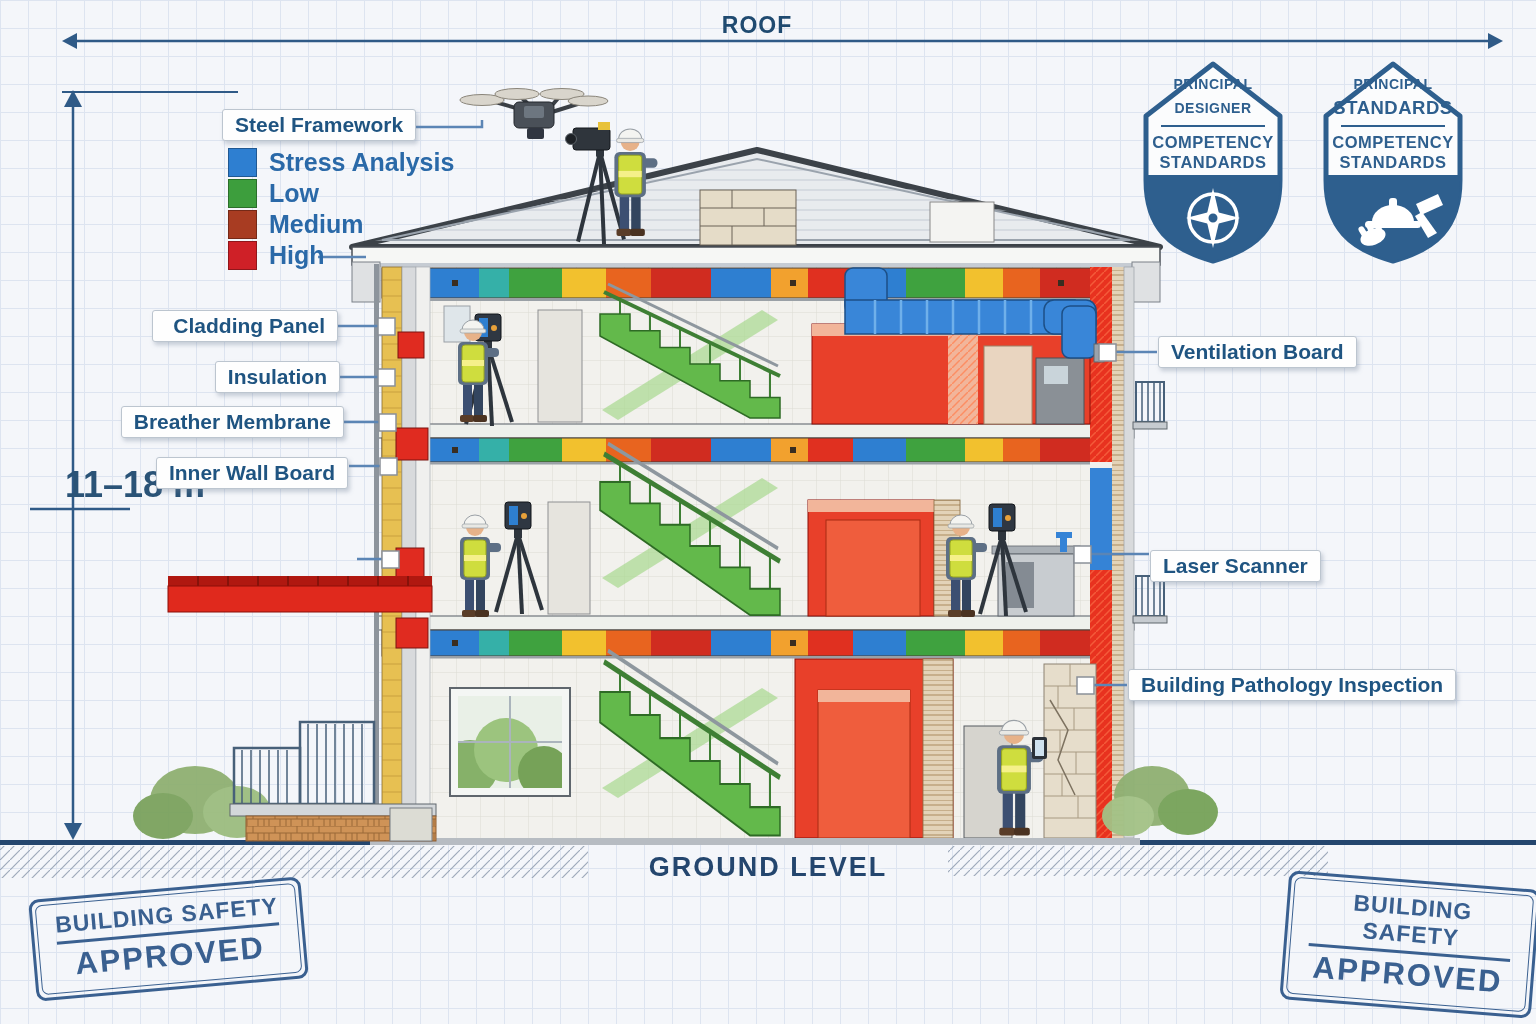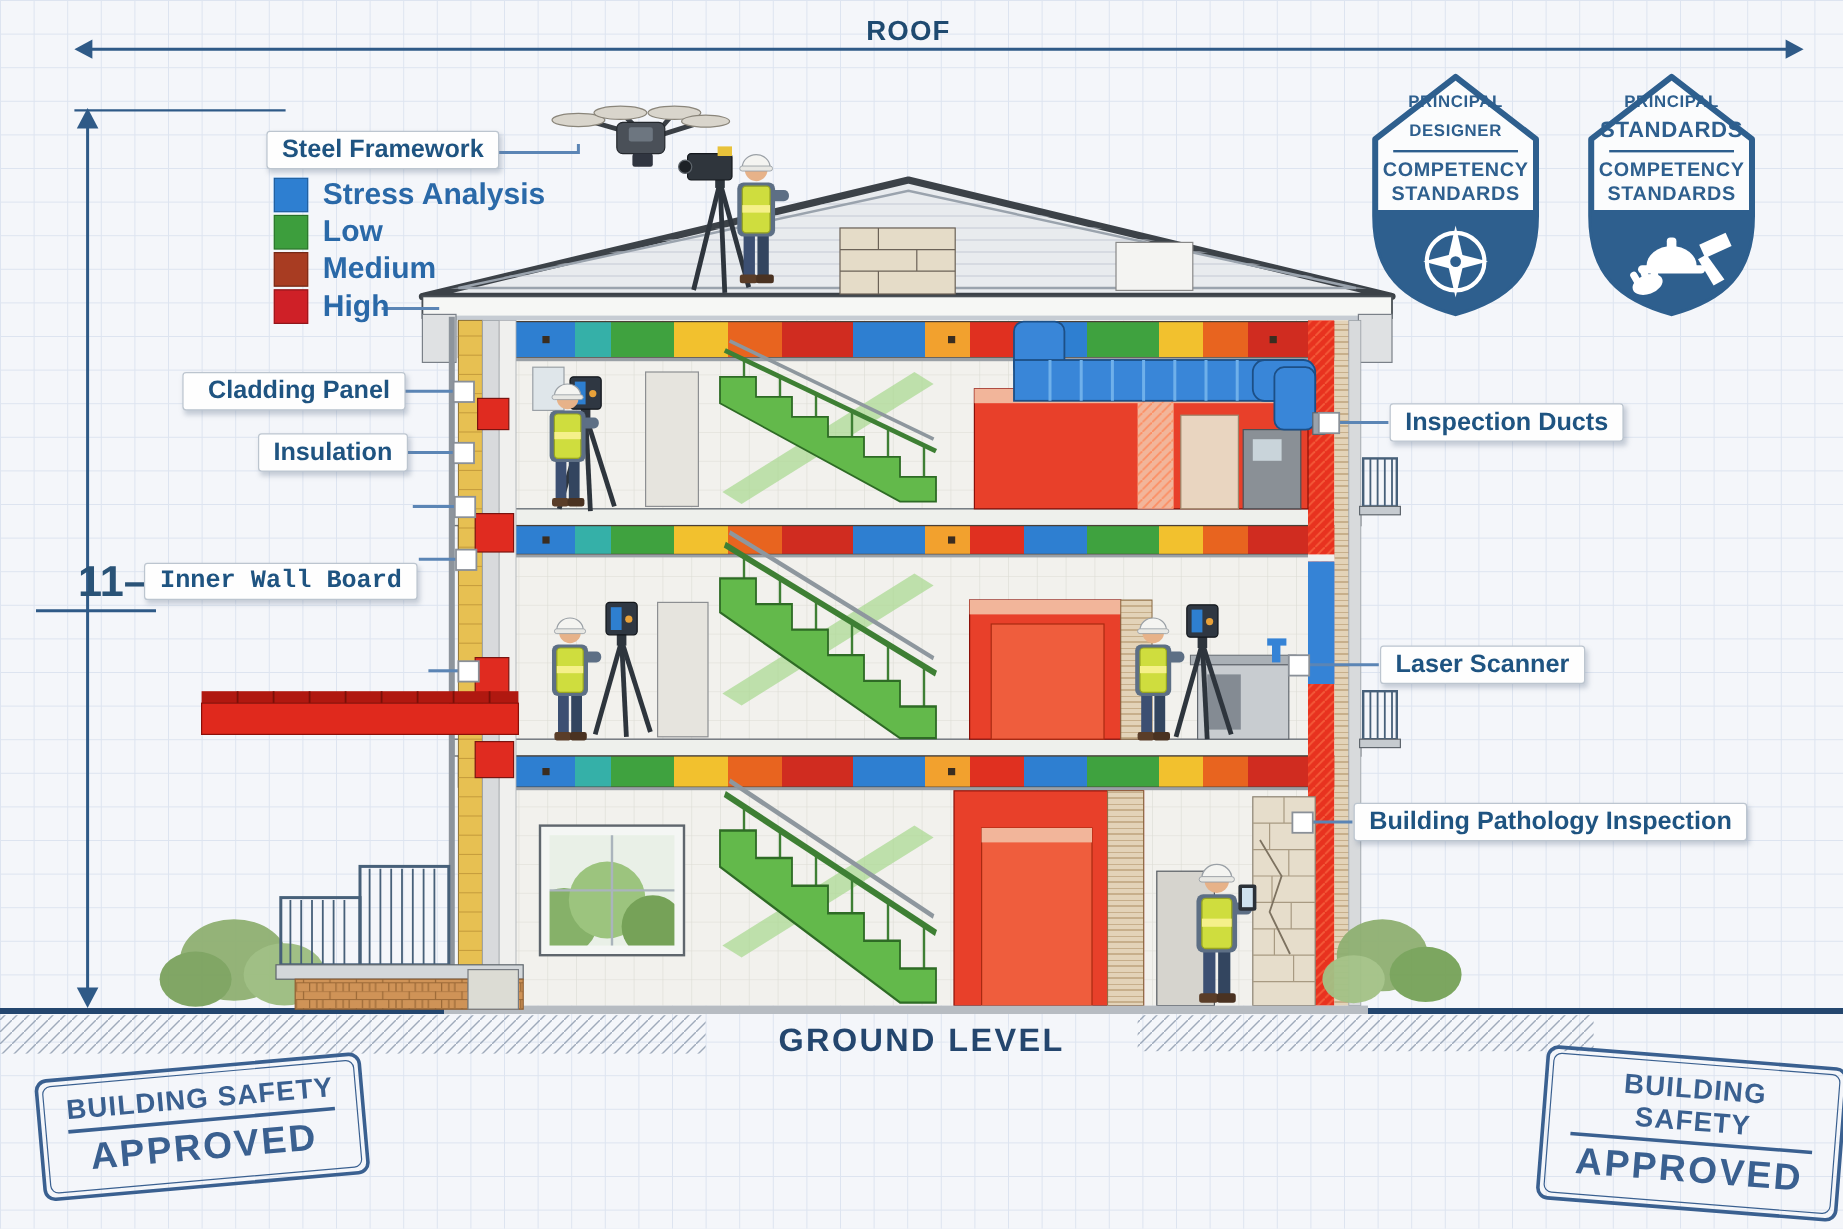--- a/index.html
+++ b/index.html
@@ -381,23 +381,24 @@
   </g>
 </svg>
 
 <div class="txt roof-label" style="left:757px;top:12px;">ROOF</div>
 <div class="txt dimlabel" style="left:32px;top:464px;margin-left:33px;">11–18 m</div>
 <div class="txt ground-label" style="left:768px;top:852px;">GROUND LEVEL</div>
 
 <div class="callout" style="left:222px;top:109px;">Steel Framework</div>
 <div class="callout" style="right:1198px;top:310px;padding-left:20px;">Cladding Panel</div>
 <div class="callout" style="right:1196px;top:361px;">Insulation</div>
-<div class="callout" style="right:1188px;top:469px;font-family:Liberation Mono, monospace;">Inner Wall Board</div>
-<div class="callout" style="left:1158px;top:336px;">Inspection Ducts</div>
-<div class="callout" style="left:1150px;top:538px;">Laser Scanner</div>
+<div class="callout" style="right:1192px;top:406px;">Breather Membrane</div>
+<div class="callout" style="right:1188px;top:457px;">Inner Wall Board</div>
+<div class="callout" style="left:1158px;top:336px;">Ventilation Board</div>
+<div class="callout" style="left:1150px;top:550px;">Laser Scanner</div>
 <div class="callout" style="left:1128px;top:669px;">Building Pathology Inspection</div>
 
 <div class="legend">
   <div class="legend-row">
     <span class="swatch" style="background-color: rgb(46, 127, 209);"></span>
     <span class="legend-label">Stress Analysis</span>
   </div>
   <div class="legend-row">
     <span class="swatch" style="background-color: rgb(61, 158, 61);"></span>
     <span class="legend-label">Low</span>

